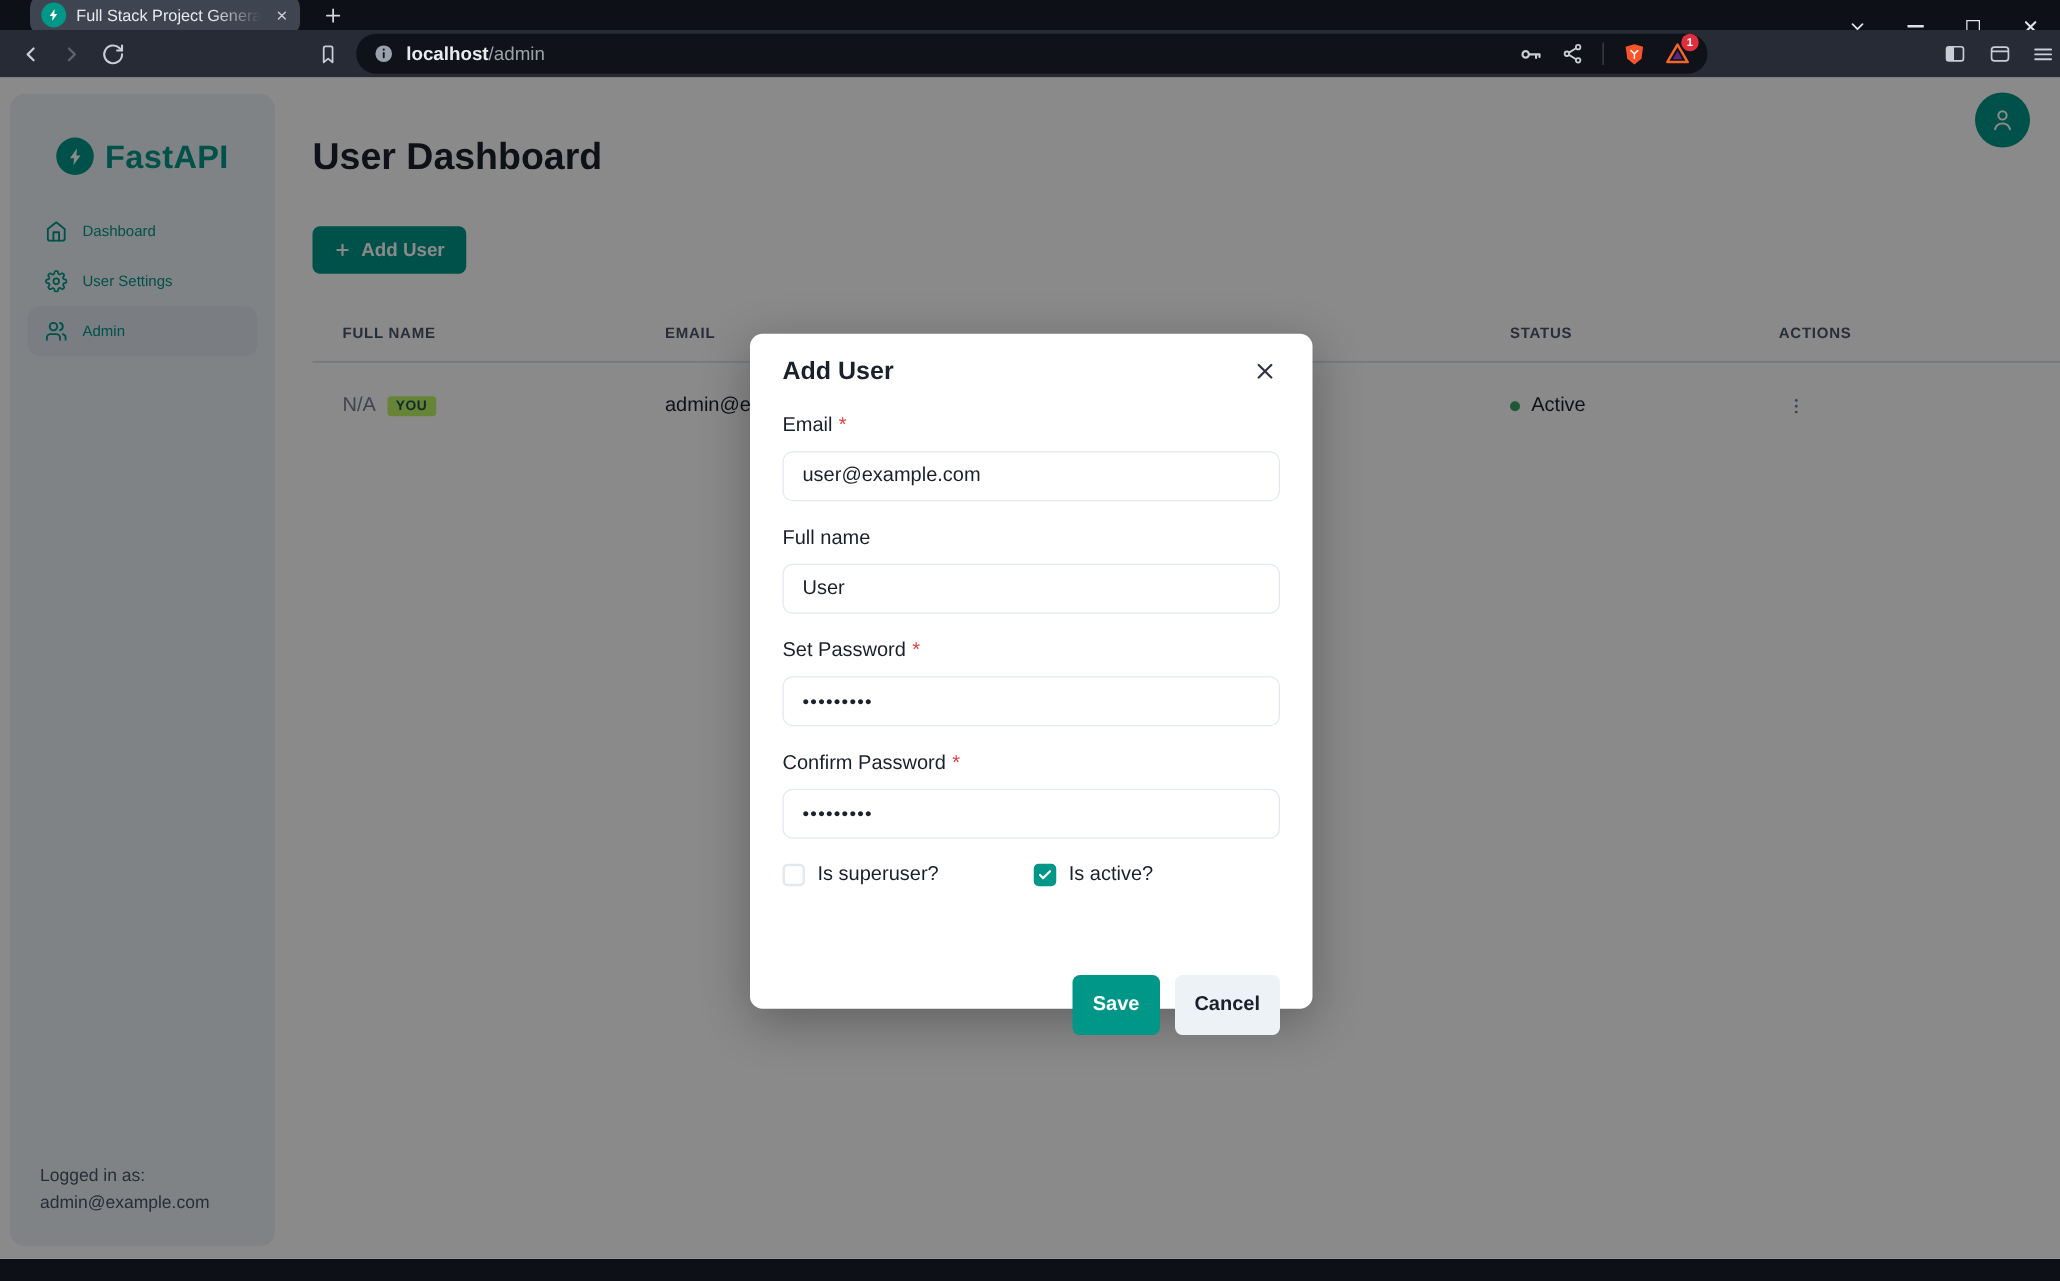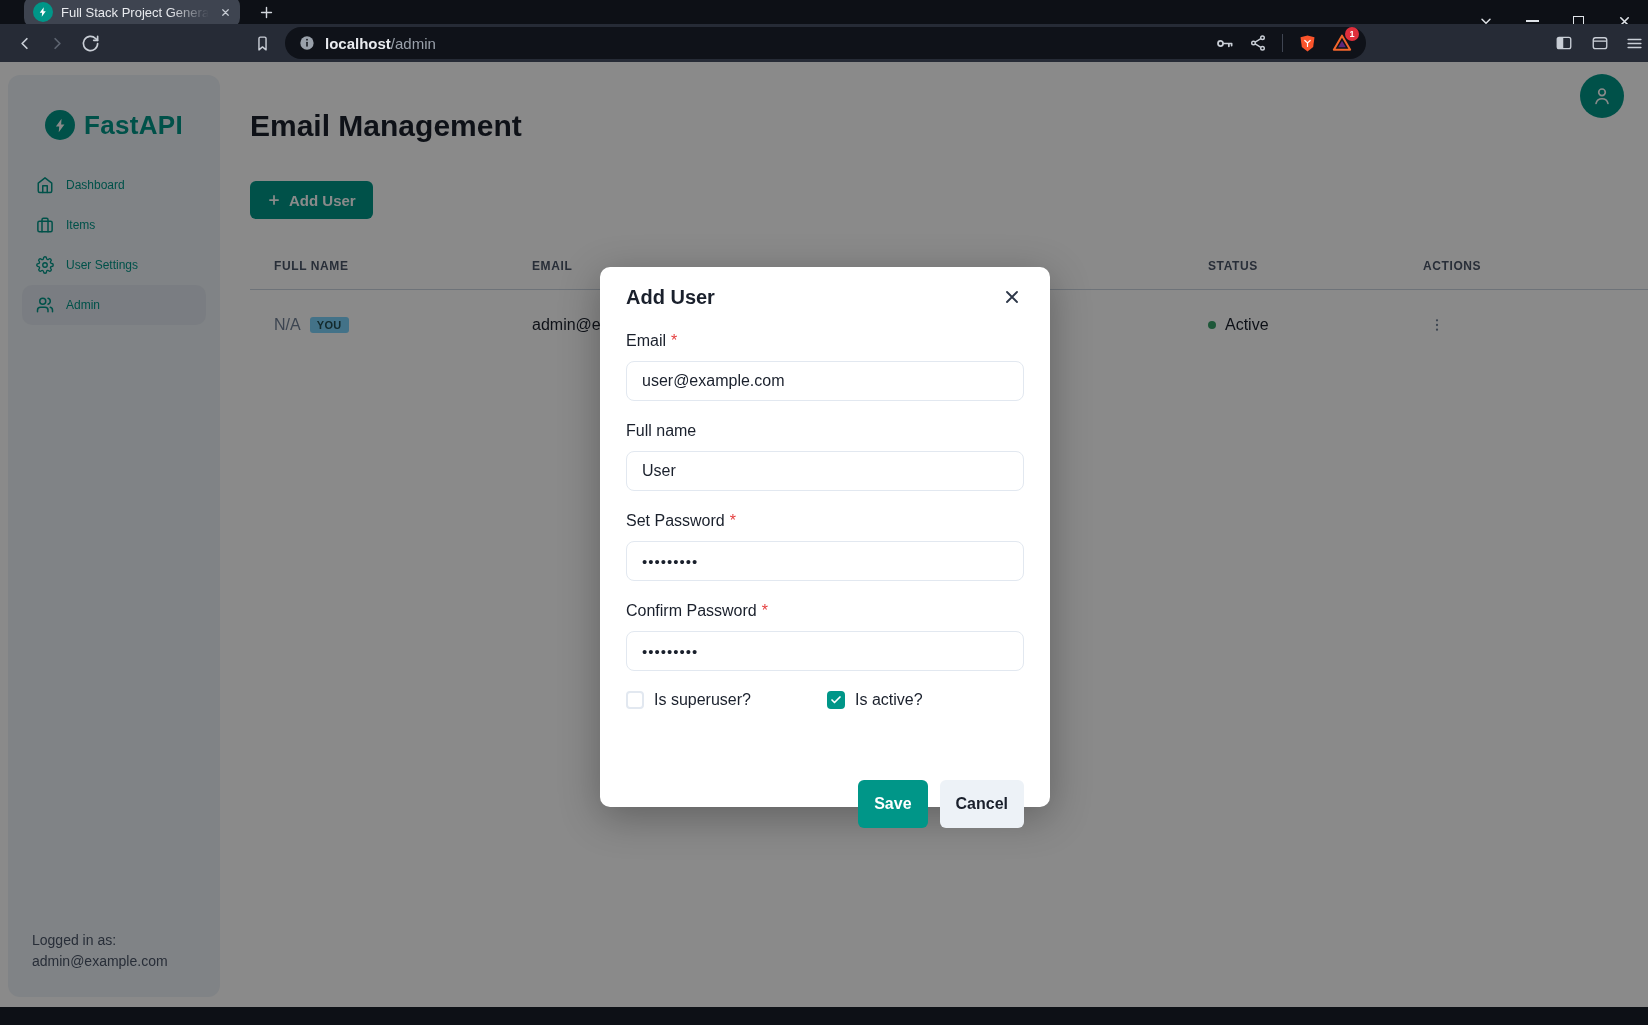--- a/index.html
+++ b/index.html
@@ -57,21 +57,21 @@
     background:#009688; color:#fff; font-family:inherit; font-size:15px; font-weight:700;
     display:inline-flex; align-items:center; gap:8px; cursor:pointer; }
 
   .table { position:absolute; left:0; right:0; top:180px; }
   .thead, .trow { display:grid; grid-template-columns:258px 676px 215px 1fr; align-items:center; }
   .thead { height:48px; border-bottom:1px solid #CBD5E0; }
   .th { padding-left:24px; font-size:12px; font-weight:700; letter-spacing:.6px; color:#4A5568; }
   .trow { height:70px; }
   .td { padding-left:24px; font-size:16px; color:#1A202C; display:flex; align-items:center; }
   .td.name { color:#718096; gap:9px; }
-  .you-badge { background:#7dd3fc; color:#234E52; font-size:11px; font-weight:700; letter-spacing:.4px;
+  .you-badge { background:#bef264; color:#234E52; font-size:11px; font-weight:700; letter-spacing:.4px;
     padding:2px 7px; border-radius:3px; }
   .status-dot { width:8px; height:8px; border-radius:50%; background:#38A169; margin-right:9px; }
   .kebab-btn { background:none; border:none; cursor:pointer; padding:2px 6px; display:flex; }
 
   .avatar-btn { position:absolute; top:12px; right:24px; width:44px; height:44px; border-radius:50%;
     background:#009688; border:none; display:flex; align-items:center; justify-content:center; cursor:pointer; z-index:10; }
 
   
   .overlay { position:absolute; inset:0; background:rgba(0,0,0,.46); z-index:50; }
   .modal { position:absolute; left:600px; top:205px; width:450px; height:540px; background:#fff;
@@ -235,27 +235,20 @@
     </div>
     <div class="nav">
       <div class="nav-item">
         <svg width="18" height="18" viewBox="0 0 24 24" fill="none" stroke="currentColor" stroke-width="2" stroke-linecap="round" stroke-linejoin="round">
             <path d="M3 9.5l9-7 9 7V20a2 2 0 0 1-2 2H5a2 2 0 0 1-2-2z"></path>
             <polyline points="9 22 9 13 15 13 15 22"></polyline>
           </svg>
         <span>Dashboard</span>
       </div>
       <div class="nav-item">
-        <svg width="18" height="18" viewBox="0 0 24 24" fill="none" stroke="currentColor" stroke-width="2" stroke-linecap="round" stroke-linejoin="round">
-            <rect x="2.5" y="7" width="19" height="14" rx="2"></rect>
-            <path d="M16 21V5a2 2 0 0 0-2-2h-4a2 2 0 0 0-2 2v16"></path>
-          </svg>
-        <span>Items</span>
-      </div>
-      <div class="nav-item">
         <svg width="18" height="18" viewBox="0 0 24 24" fill="none" stroke="currentColor" stroke-width="1.8" stroke-linecap="round" stroke-linejoin="round">
             <circle cx="12" cy="12" r="3"></circle>
             <path d="M19.4 15a1.65 1.65 0 0 0 .33 1.82l.06.06a2 2 0 0 1-2.83 2.83l-.06-.06a1.65 1.65 0 0 0-1.82-.33 1.65 1.65 0 0 0-1 1.51V21a2 2 0 0 1-4 0v-.09A1.65 1.65 0 0 0 9 19.4a1.65 1.65 0 0 0-1.82.33l-.06.06a2 2 0 0 1-2.83-2.83l.06-.06a1.65 1.65 0 0 0 .33-1.82 1.65 1.65 0 0 0-1.51-1H3a2 2 0 0 1 0-4h.09A1.65 1.65 0 0 0 4.6 9a1.65 1.65 0 0 0-.33-1.82l-.06-.06a2 2 0 0 1 2.83-2.83l.06.06a1.65 1.65 0 0 0 1.82.33H9a1.65 1.65 0 0 0 1-1.51V3a2 2 0 0 1 4 0v.09a1.65 1.65 0 0 0 1 1.51 1.65 1.65 0 0 0 1.82-.33l.06-.06a2 2 0 0 1 2.83 2.83l-.06.06a1.65 1.65 0 0 0-.33 1.82V9a1.65 1.65 0 0 0 1.51 1H21a2 2 0 0 1 0 4h-.09a1.65 1.65 0 0 0-1.51 1z"></path>
           </svg>
         <span>User Settings</span>
       </div>
       <div class="nav-item active">
         <svg width="18" height="18" viewBox="0 0 24 24" fill="none" stroke="currentColor" stroke-width="2" stroke-linecap="round" stroke-linejoin="round">
             <path d="M16 21v-2a4 4 0 0 0-4-4H6a4 4 0 0 0-4 4v2"></path>
             <circle cx="9" cy="7" r="4"></circle>
@@ -265,21 +258,21 @@
         <span>Admin</span>
       </div>
     </div>
     <div class="sidebar-footer">
       <div>Logged in as:</div>
       <div>admin@example.com</div>
     </div>
   </div>
 
   <div class="main">
-    <h1 class="page-title">Email Management</h1>
+    <h1 class="page-title">User Dashboard</h1>
     <button class="add-user-btn">
       <svg width="14" height="14" viewBox="0 0 24 24" fill="none" stroke="#fff" stroke-width="3" stroke-linecap="round">
           <path d="M12 5v14M5 12h14"></path>
         </svg>
       <span>Add User</span>
     </button>
 
     <div class="table">
       <div class="thead">
         <div class="th">FULL NAME</div>

